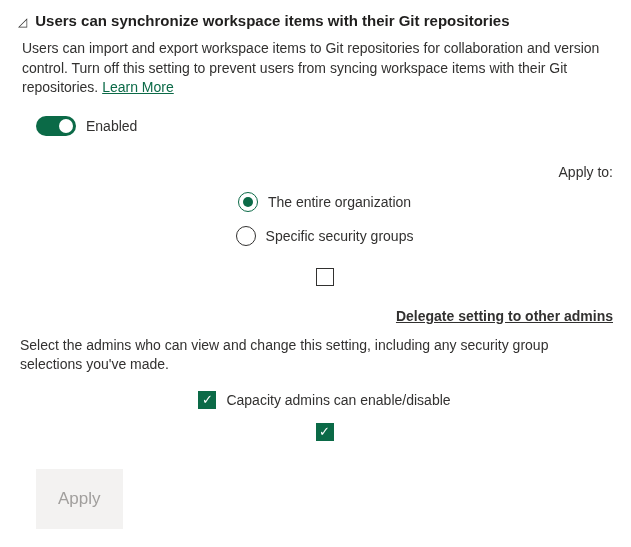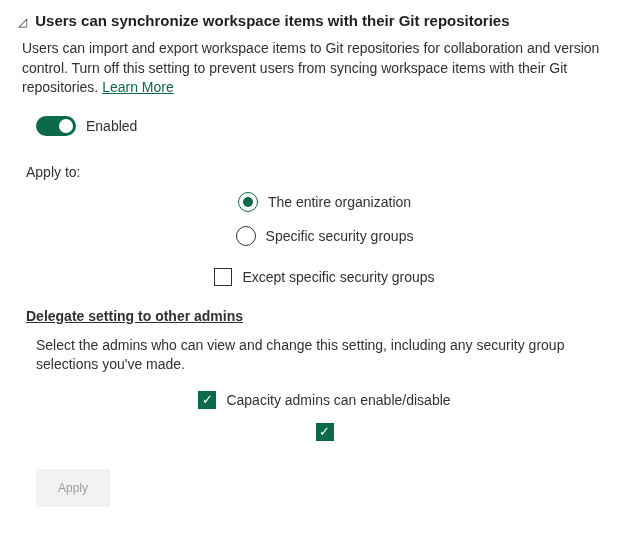--- a/index.html
+++ b/index.html
@@ -62,22 +62,23 @@
       height: 14px;
       background: #fff;
       border-radius: 50%;
       position: absolute;
       top: 3px;
       right: 3px;
     }
     .toggle-label { font-size: 14px; }
     .section-label {
       font-weight: 400;
-      margin-left: 8px;
+      margin-left: 34px;
       margin-bottom: 12px;
+      text-align: right;
     }
     .section-label.bold { font-weight: 600; text-decoration: underline; }
     .radio-row, .check-row {
       display: flex;
       align-items: center;
       gap: 10px;
       margin-left: 18px;
       margin-bottom: 14px;
       justify-content: center;
     }
@@ -108,37 +109,37 @@
     .checkbox.checked {
       background: #0b6a47;
       border-color: #0b6a47;
     }
     .checkmark {
       color: #fff;
       font-size: 13px;
       line-height: 1;
     }
     .delegate-desc {
-      margin-left: 18px;
+      margin-left: 2px;
       margin-bottom: 16px;
       color: #323130;
       line-height: 1.4;
     }
     .button-row {
       display: flex;
       gap: 12px;
       margin-left: 18px;
       margin-top: 28px;
     }
     .btn {
-      padding: 12px 22px;
+      padding: 20px 22px;
       background: #f3f2f1;
       border: none;
       color: #a19f9d;
-      font-size: 12px;
+      font-size: 17px;
       font-family: inherit;
       cursor: pointer;
     }
     .spacer { height: 8px; }
   </style>
 </head>
 <body>
 
 <div class="header-row">
   <span class="expand-icon">◿</span>
@@ -169,21 +170,20 @@
 
 <div class="radio-row">
   <div class="radio"></div>
   <span>Specific security groups</span>
 </div>
 
 <div class="spacer"></div>
 
 <div class="check-row">
   <div class="checkbox"></div>
-  <span>Except specific security groups</span>
 </div>
 
 <div class="spacer"></div>
 
 <div class="section-label bold">Delegate setting to other admins</div>
 <div class="delegate-desc">Select the admins who can view and change this setting, including any security group selections you've made.</div>
 
 <div class="check-row">
   <div class="checkbox checked">
     <span class="checkmark">✓</span>

